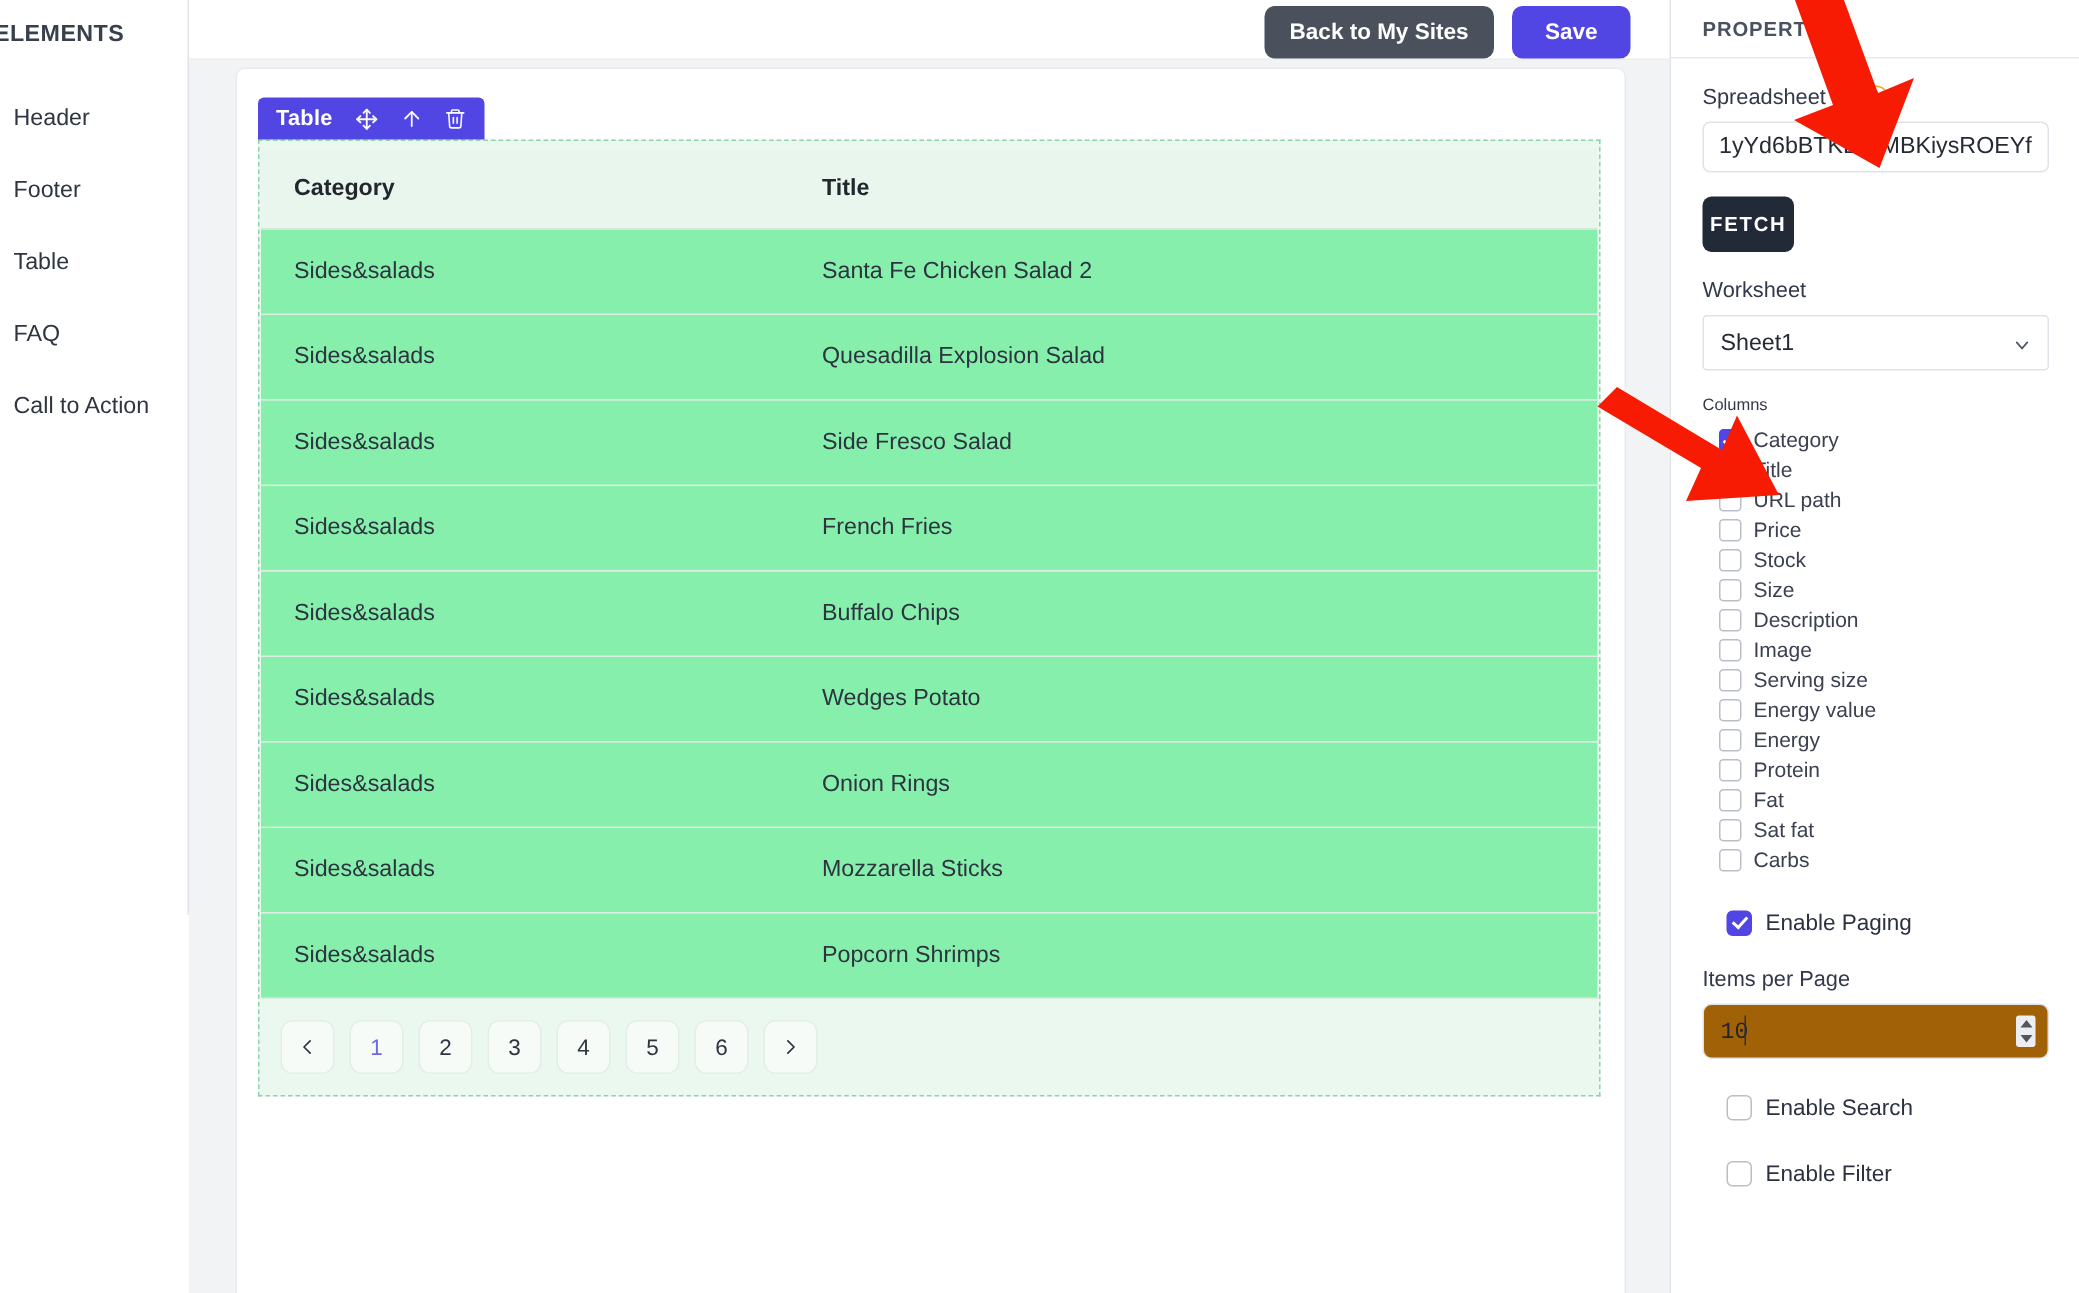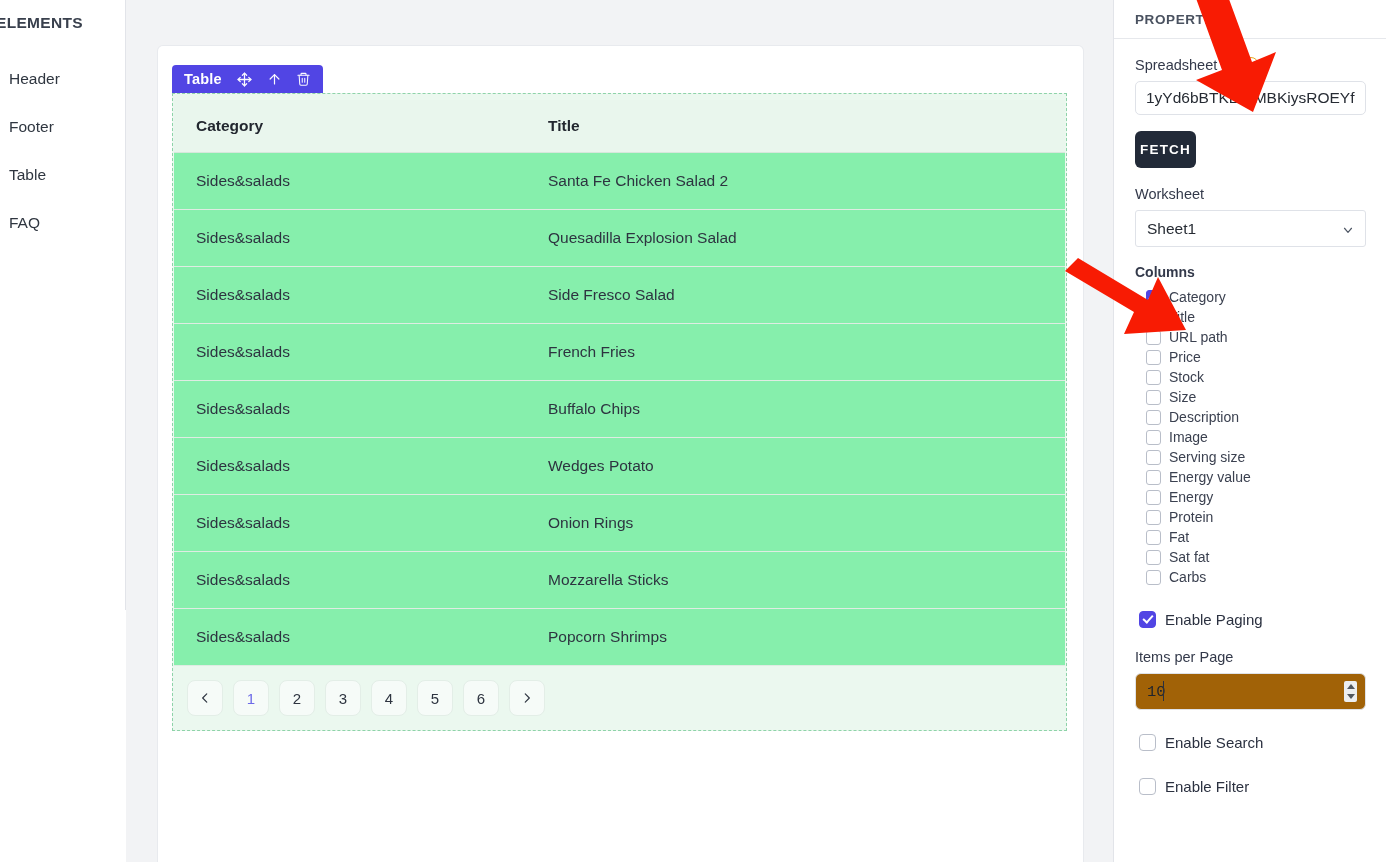--- a/index.html
+++ b/index.html
@@ -150,39 +150,39 @@
     cursor: pointer; font-family: "Liberation Sans", sans-serif;
   }
   .sel-wrap { position: relative; width: 231px; }
   .sel {
     width: 231px; height: 37px; border: 1px solid #dfe2e8; border-radius: 3px;
     padding: 0 30px 0 11px; font-size: 15.5px; color: #262b33;
     background: #fff; appearance: none; cursor: pointer;
     font-family: "Liberation Sans", sans-serif; outline: none;
   }
   .sel-chev { position: absolute; right: 11px; top: 13px; pointer-events: none; }
-  .cols-label { font-size: 14px; color: #33394a; margin: 17px 0 7px 0; font-weight: bold; }
+  .cols-label { font-size: 11px; color: #33394a; margin: 17px 0 7px 0; }
   .cb-row {
     display: flex; align-items: center; gap: 8px;
     margin-left: 11px; height: 20px; cursor: pointer;
   }
   .cb {
     width: 15px; height: 15px; border-radius: 3px;
     border: 1.5px solid #b9bec9; background: #fff;
     flex: 0 0 15px; position: relative;
   }
   .cb.checked { background: #5145e4; border-color: #5145e4; }
   .cb.checked::after {
     content: ""; position: absolute; left: 4.4px; top: 1.4px;
     width: 4px; height: 8px; border: solid #fff;
     border-width: 0 2px 2px 0; transform: rotate(42deg);
   }
   .cb-label { font-size: 14px; color: #3b4150; }
 
-  .cb-row.big { margin-left: 4px; margin-top: 20px; height: 24px; gap: 9px; }
+  .cb-row.big { margin-left: 16px; margin-top: 20px; height: 24px; gap: 9px; }
   .cb-row.big .cb { width: 17px; height: 17px; flex: 0 0 17px; border-radius: 4px; }
   .cb-row.big .cb.checked::after { left: 5px; top: 1.8px; }
   .cb-row.big .cb-label { font-size: 15px; color: #2b3140; }
 
   .ipp-label { font-size: 14.5px; color: #33394a; margin: 18px 0 8px 0; }
   .num-wrap { position: relative; width: 231px; }
   .num-input {
     width: 231px; height: 37px; border: 1px solid #dfe2e8; border-radius: 6px;
     padding: 0 30px 0 11px; font-size: 15.5px; color: #1f242d;
     font-family: Liberation Mono, monospace; background: #a16207; outline: none;
@@ -214,25 +214,32 @@
       </div>
       <div class="sidebar-item">
         <span>Footer</span>
       </div>
       <div class="sidebar-item">
         <span>Table</span>
       </div>
       <div class="sidebar-item">
         <span>FAQ</span>
       </div>
+      <div class="sidebar-item">
+        <span>Call to Action</span>
+      </div>
     </div>
   </div>
 
   <div class="canvas-wrap">
 
+    <div class="topbar">
+      <button class="btn-back">Back to My Sites</button>
+      <button class="btn-save">Save</button>
+    </div>
 
     <div class="page-card">
 
       <div class="element-wrap">
 
         <div class="element-badge">
           <span class="ebl">Table</span>
           <span class="eico">
             <svg width="17" height="17" viewBox="0 0 24 24" fill="none" stroke="#ffffff" stroke-width="1.8" stroke-linecap="round" stroke-linejoin="round">
               <line x1="12" y1="3" x2="12" y2="21"></line>

